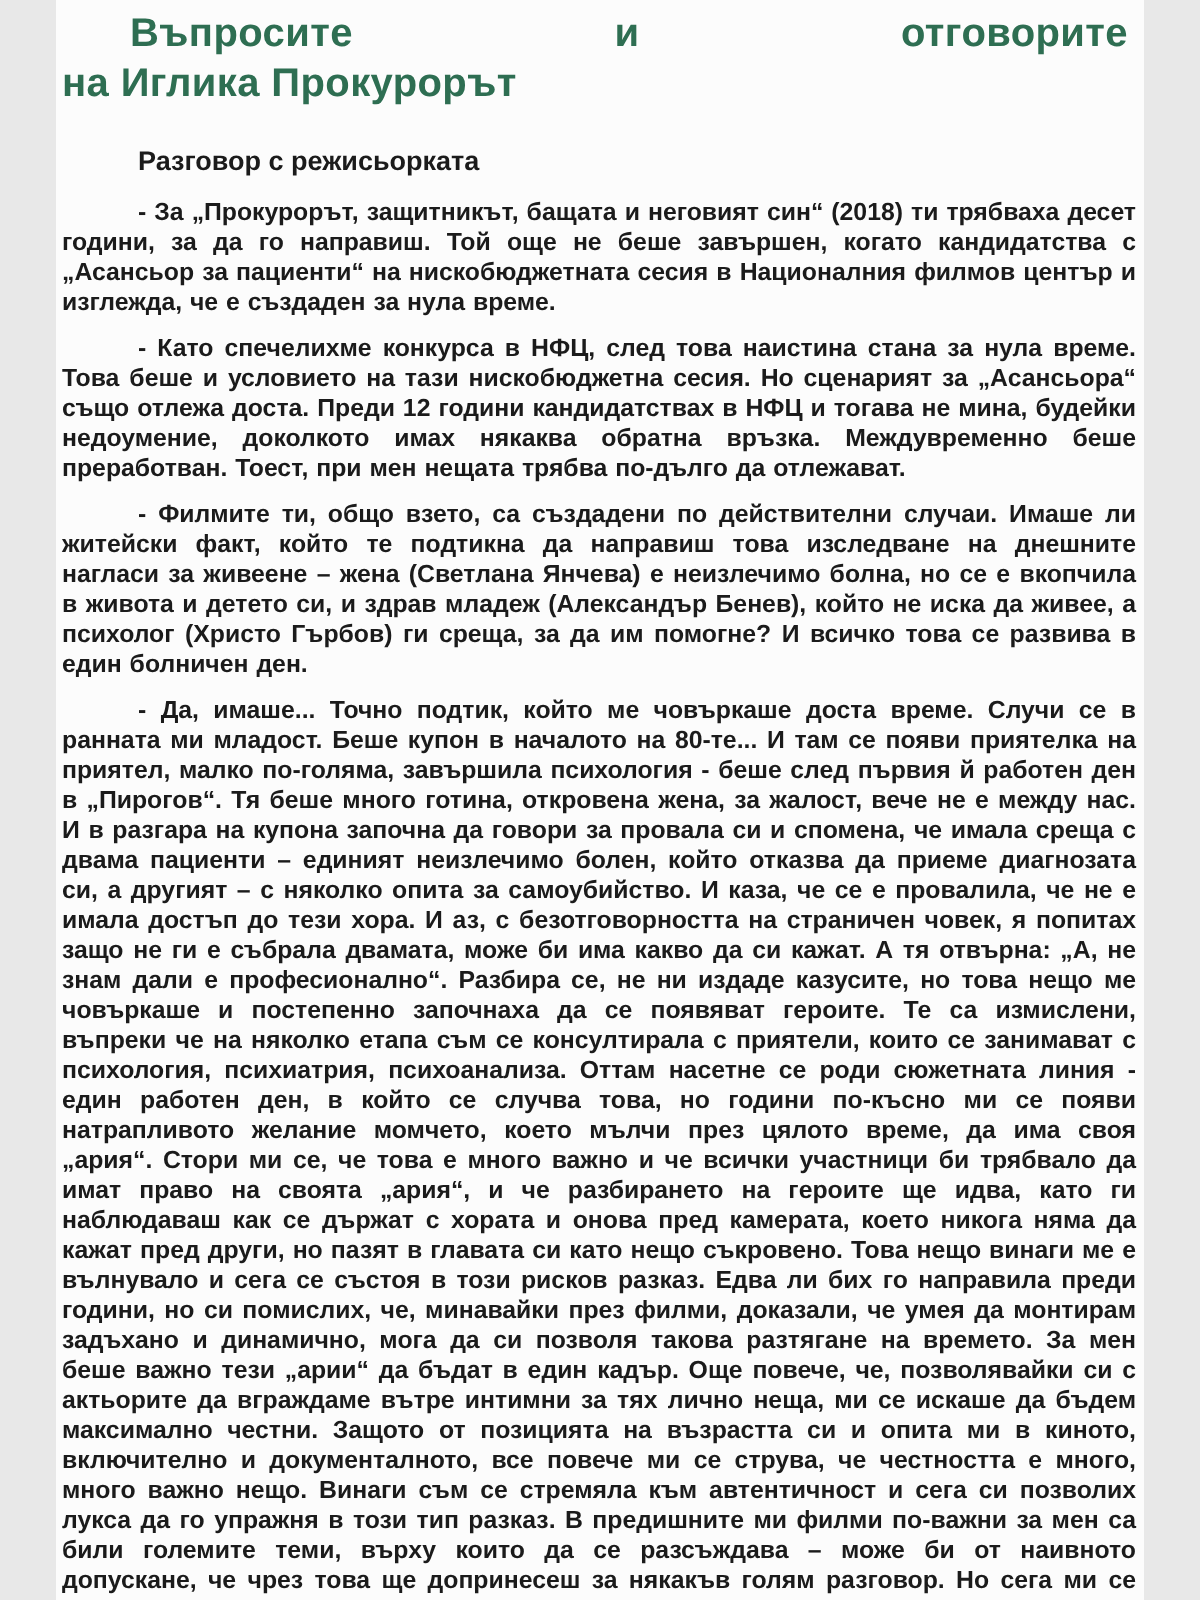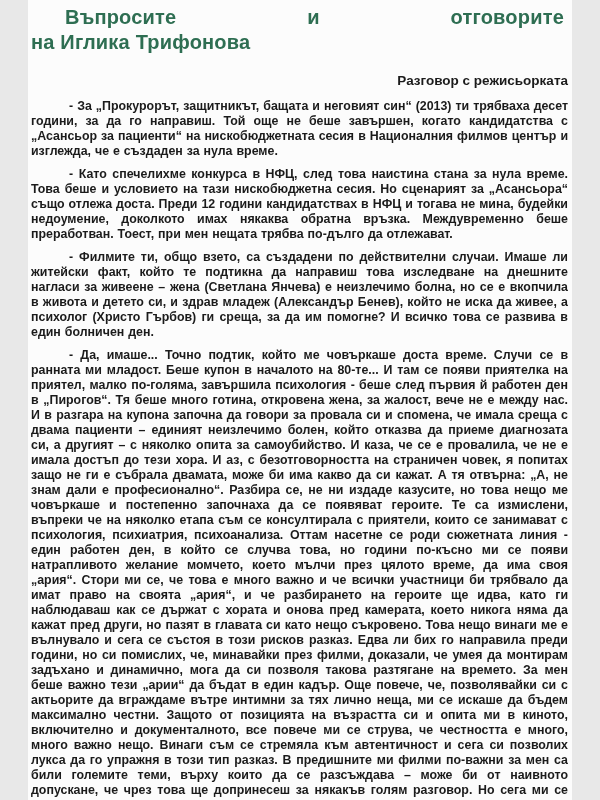--- a/index.html
+++ b/index.html
@@ -28,43 +28,42 @@
       padding-left: 34px;
       padding-right: 4px;
     }
     .title-line2 {
       text-align: left;
     }
     .section-heading {
       font-size: 13.5px;
       line-height: 16px;
       margin: 18px 0 10px 38px;
-      text-align: right;
     }
     .para {
       font-size: 12.4px;
       line-height: 15px;
       text-align: justify;
       text-indent: 38px;
       margin: 0 0 8px 0;
       word-spacing: 0.5px;
     }
   </style>
 </head>
 <body>
 
 <div class="page">
   <div class="doc-title" style="color: rgb(46, 110, 82);">
     <div class="title-line1">Въпросите и отговорите</div>
-    <div class="title-line2">на Иглика Трифонова</div>
+    <div class="title-line2">на Иглика Прокурорът</div>
   </div>
 
   <div class="section-heading">Разговор с режисьорката</div>
 
-  <p class="para">- За „Прокурорът, защитникът, бащата и неговият син“ (2013) ти трябваха десет години, за да го направиш. Той още не беше завършен, когато кандидатства с „Асансьор за пациенти“ на нискобюджетната сесия в Националния филмов център и изглежда, че е създаден за нула време.</p>
+  <p class="para">- За „Прокурорът, защитникът, бащата и неговият син“ (2018) ти трябваха десет години, за да го направиш. Той още не беше завършен, когато кандидатства с „Асансьор за пациенти“ на нискобюджетната сесия в Националния филмов център и изглежда, че е създаден за нула време.</p>
 
   <p class="para">- Като спечелихме конкурса в НФЦ, след това наистина стана за нула време. Това беше и условието на тази нискобюджетна сесия. Но сценарият за „Асансьора“ също отлежа доста. Преди 12 години кандидатствах в НФЦ и тогава не мина, будейки недоумение, доколкото имах някаква обратна връзка. Междувременно беше преработван. Тоест, при мен нещата трябва по-дълго да отлежават.</p>
 
   <p class="para">- Филмите ти, общо взето, са създадени по действителни случаи. Имаше ли житейски факт, който те подтикна да направиш това изследване на днешните нагласи за живеене – жена (Светлана Янчева) е неизлечимо болна, но се е вкопчила в живота и детето си, и здрав младеж (Александър Бенев), който не иска да живее, а психолог (Христо Гърбов) ги среща, за да им помогне? И всичко това се развива в един болничен ден.</p>
 
   <p class="para">- Да, имаше... Точно подтик, който ме човъркаше доста време. Случи се в ранната ми младост. Беше купон в началото на 80-те... И там се появи приятелка на приятел, малко по-голяма, завършила психология - беше след първия й работен ден в „Пирогов“. Тя беше много готина, откровена жена, за жалост, вече не е между нас. И в разгара на купона започна да говори за провала си и спомена, че имала среща с двама пациенти – единият неизлечимо болен, който отказва да приеме диагнозата си, а другият – с няколко опита за самоубийство. И каза, че се е провалила, че не е имала достъп до тези хора. И аз, с безотговорността на страничен човек, я попитах защо не ги е събрала двамата, може би има какво да си кажат. А тя отвърна: „А, не знам дали е професионално“. Разбира се, не ни издаде казусите, но това нещо ме човъркаше и постепенно започнаха да се появяват героите. Те са измислени, въпреки че на няколко етапа съм се консултирала с приятели, които се занимават с психология, психиатрия, психоанализа. Оттам насетне се роди сюжетната линия - един работен ден, в който се случва това, но години по-късно ми се появи натрапливото желание момчето, което мълчи през цялото време, да има своя „ария“. Стори ми се, че това е много важно и че всички участници би трябвало да имат право на своята „ария“, и че разбирането на героите ще идва, като ги наблюдаваш как се държат с хората и онова пред камерата, което никога няма да кажат пред други, но пазят в главата си като нещо съкровено. Това нещо винаги ме е вълнувало и сега се състоя в този рисков разказ. Едва ли бих го направила преди години, но си помислих, че, минавайки през филми, доказали, че умея да монтирам задъхано и динамично, мога да си позволя такова разтягане на времето. За мен беше важно тези „арии“ да бъдат в един кадър. Още повече, че, позволявайки си с актьорите да вграждаме вътре интимни за тях лично неща, ми се искаше да бъдем максимално честни. Защото от позицията на възрастта си и опита ми в киното, включително и документалното, все повече ми се струва, че честността е много, много важно нещо. Винаги съм се стремяла към автентичност и сега си позволих лукса да го упражня в този тип разказ. В предишните ми филми по-важни за мен са били големите теми, върху които да се разсъждава – може би от наивното допускане, че чрез това ще допринесеш за някакъв голям разговор. Но сега ми се прииска да опитам нещо и във формата...</p>
 
 </div>
 
 </body></html>

